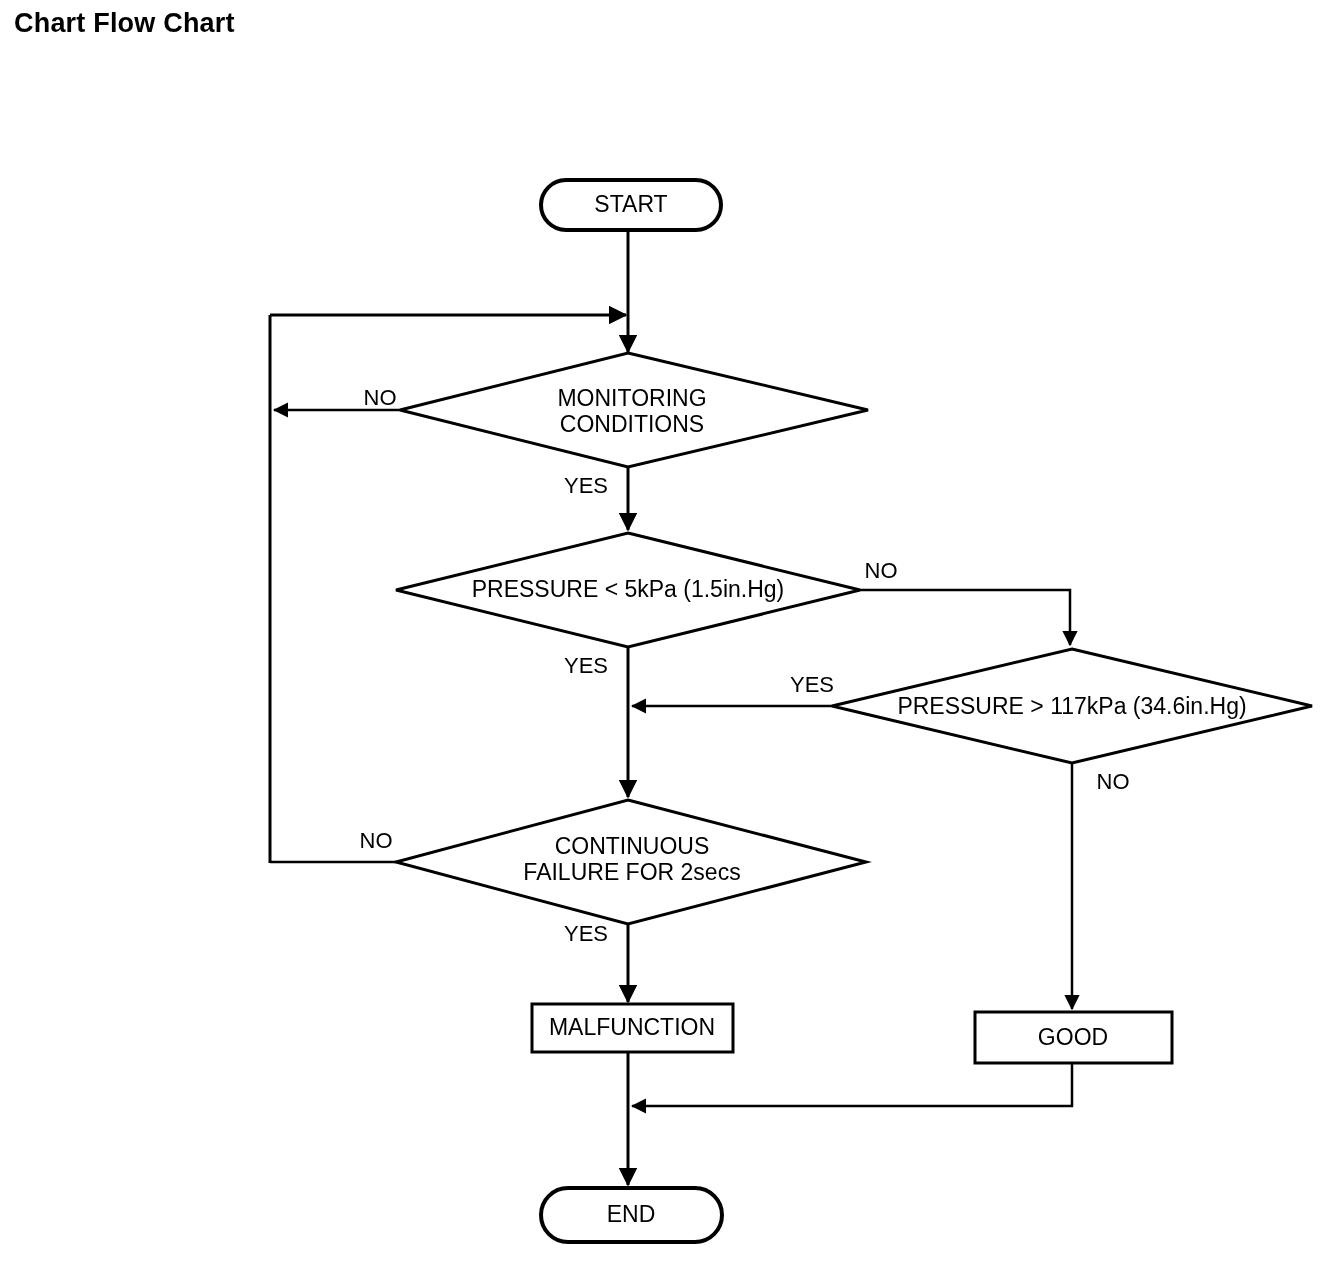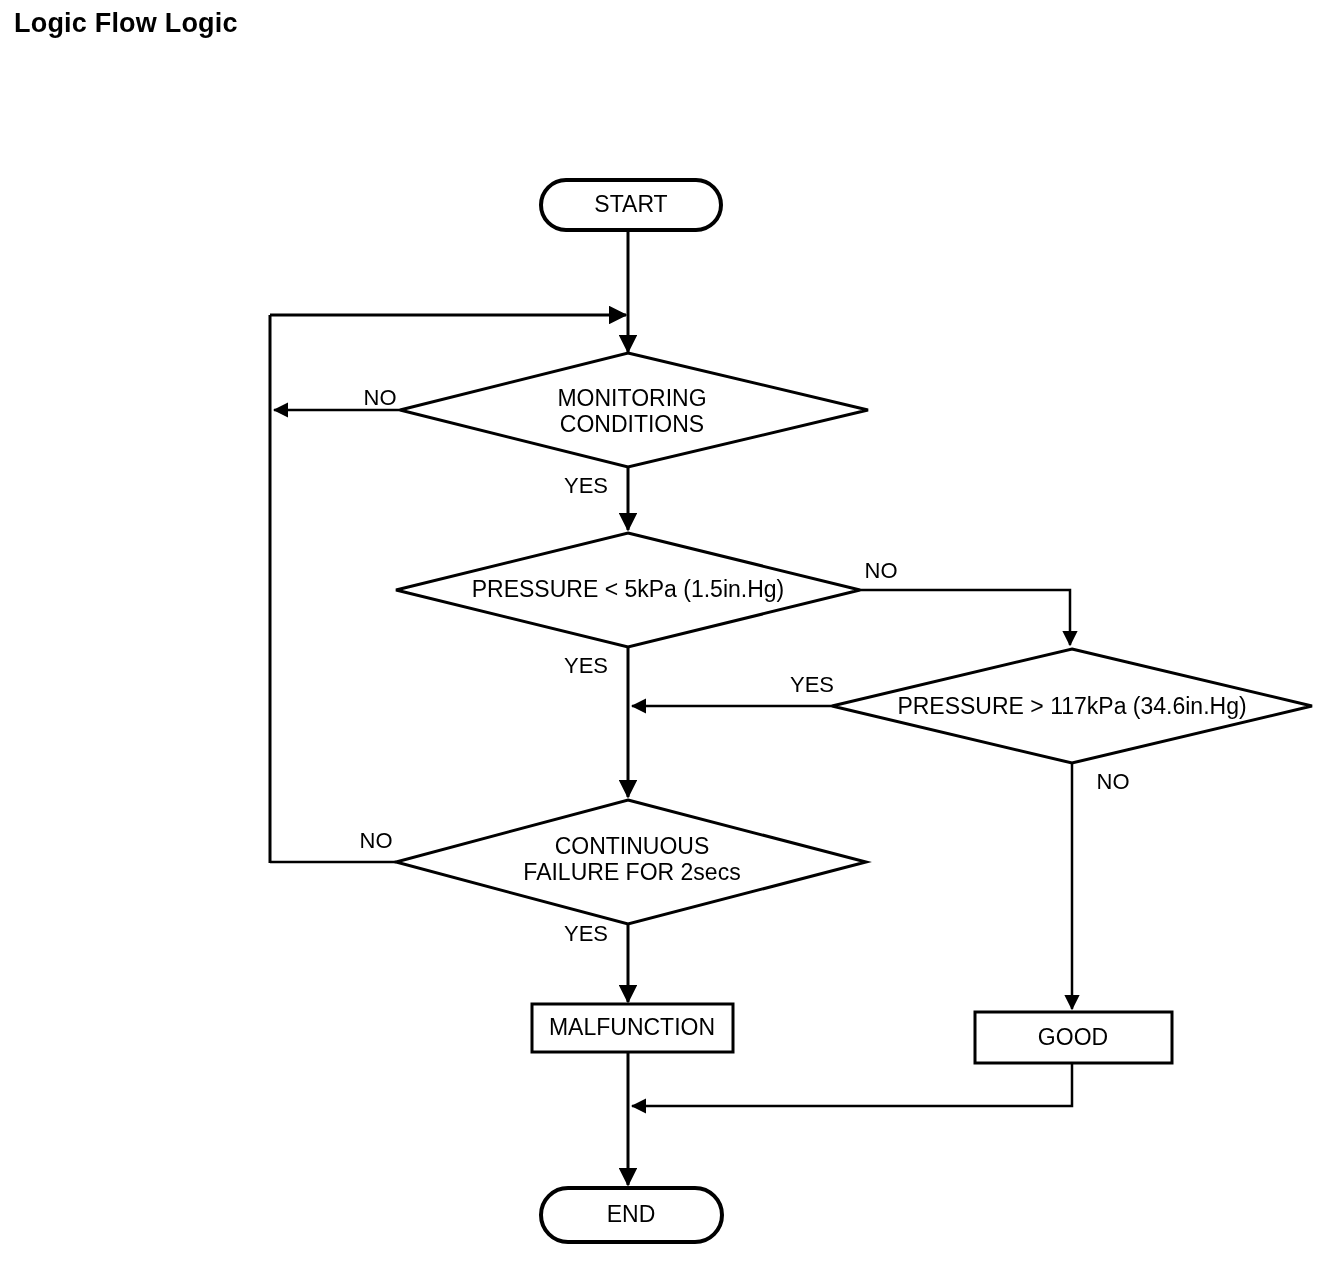--- a/index.html
+++ b/index.html
@@ -66,21 +66,21 @@
     font-family: "Liberation Sans", sans-serif;
     font-size: 22px;
     fill: #000000;
     text-anchor: middle;
     dominant-baseline: middle;
   }
 </style>
 </head>
 <body>
 
-<div id="page-title">Logic Flow Logic</div>
+<div id="page-title">Chart Flow Chart</div>
 
 <svg id="flow-svg" viewBox="0 0 1328 1262">
 
   <defs>
     <marker id="arrow" viewBox="0 0 10 10" refX="9.2" refY="5" markerWidth="6.2" markerHeight="6.2" orient="auto-start-reverse">
       <path d="M 0 0 L 10 5 L 0 10 z" fill="#000000"></path>
     </marker>
   </defs>
 
   <g>

